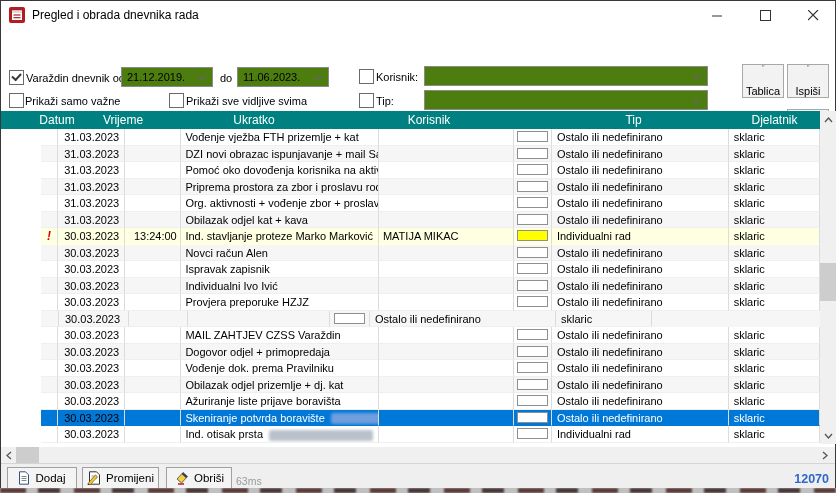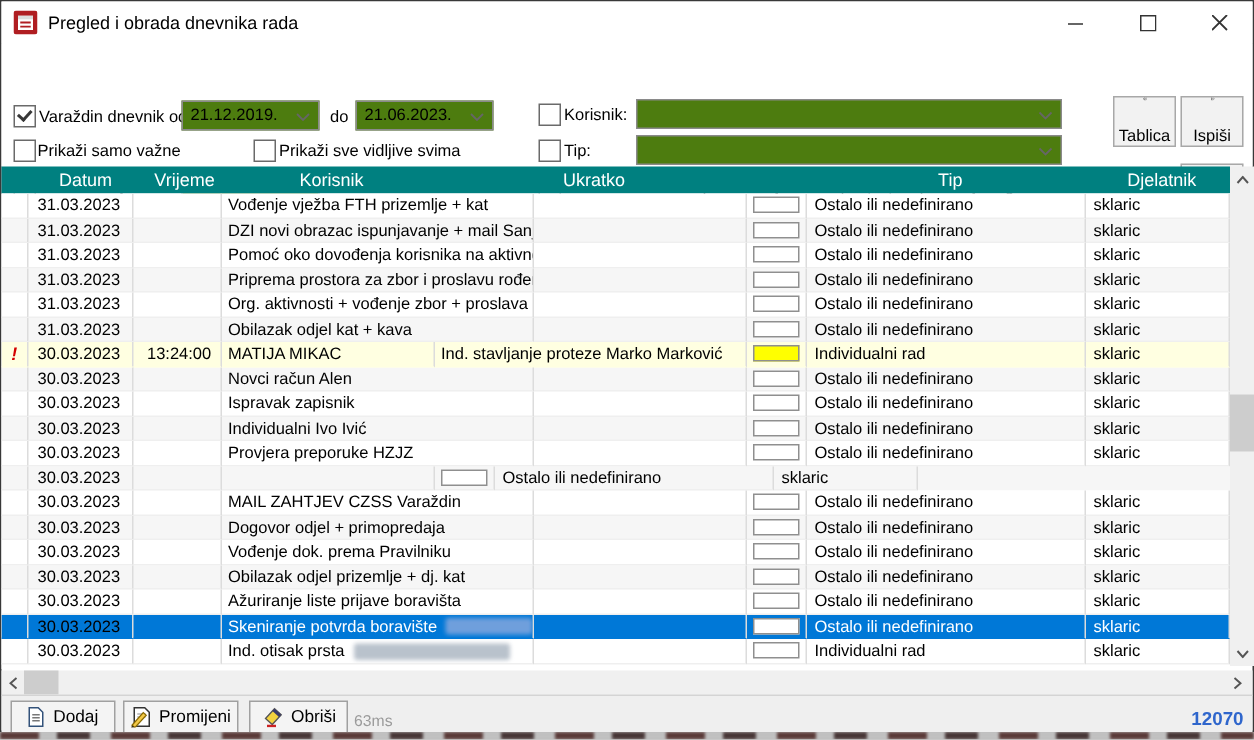--- a/index.html
+++ b/index.html
@@ -27,21 +27,21 @@
   .topbtn{position:absolute;border:1px solid #a8a8a8;background:#f2f2f2;box-sizing:border-box;
     display:flex;flex-direction:column;align-items:center;justify-content:center;gap:18px;font-size:11px;color:#000;text-align:center;}
   .smallbtn{position:absolute;border:1px solid #a8a8a8;background:#f2f2f2;box-sizing:border-box;
     display:flex;align-items:center;justify-content:center;font-size:11px;color:#000;}
 
   
   .thead{position:absolute;left:0;top:110px;width:819px;height:18px;background:#008080;display:flex;}
   .hcell{height:18px;line-height:18px;color:#fff;font-weight:normal;font-size:12px;text-align:center;
     overflow:hidden;white-space:nowrap;box-sizing:border-box;}
   .tbody{position:absolute;left:0;top:128px;width:819px;height:317px;background:#fff;overflow:hidden;}
-  .trow{display:flex;height:16.5px;line-height:16.5px;background:#fff;}
+  .trow{display:flex;height:16.5px;line-height:16.5px;background:#fff;margin-left:40px;}
   .trow.alt{background:#f6f6f6;}
   .trow.highlight{background:#ffffe1;}
   .trow.selected{background:#0078d7;}
   .trow.selected .cell span{color:#fff;}
   .trow.selected .cell.c1 span{color:#000;}
   .cell{box-sizing:border-box;border-right:1px solid #dcdcdc;border-bottom:1px solid #efefef;
     overflow:hidden;white-space:nowrap;font-size:11px;color:#000;}
   .trow.selected .cell{border-bottom-color:#0078d7;}
   .trow.highlight .cell{border-bottom-color:#ffffe1;}
   .c0{width:18px;text-align:center;}
@@ -121,21 +121,21 @@
       <span class="cb checked" style="left:8px;top:41px"></span>
       <span class="flabel" style="left:25px;top:43px">Varaždin dnevnik od</span>
       <div class="combo" style="left:120px;top:38px;width:92px">
         <span class="ctext">21.12.2019.</span>
         <svg class="chev" width="10" height="6">
             <polyline points="1,1 5,5 9,1" fill="none" stroke="#666" stroke-width="1.2"></polyline>
           </svg>
       </div>
       <span class="flabel" style="left:219px;top:43px">do</span>
       <div class="combo" style="left:236px;top:38px;width:92px">
-        <span class="ctext">21.06.2023.</span>
+        <span class="ctext">11.06.2023.</span>
         <svg class="chev" width="10" height="6">
             <polyline points="1,1 5,5 9,1" fill="none" stroke="#666" stroke-width="1.2"></polyline>
           </svg>
       </div>
       <span class="cb" style="left:358px;top:40px"></span>
       <span class="flabel" style="left:375px;top:42px">Korisnik:</span>
       <div class="combo" style="left:423px;top:37px;width:284px">
         <span class="ctext"></span>
         <svg class="chev" width="10" height="6">
             <polyline points="1,1 5,5 9,1" fill="none" stroke="#666" stroke-width="1.2"></polyline>
@@ -190,22 +190,22 @@
       </div>
       <div class="smallbtn" style="left:786px;top:80px;width:42px;height:19px">
         <span>Detalji</span>
       </div>
     </div>
 
     <div class="thead">
         <div class="hcell c0"></div>
         <div class="hcell c1">Datum</div>
         <div class="hcell c2">Vrijeme</div>
+        <div class="hcell c3">Ukratko</div>
         <div class="hcell c4">Korisnik</div>
-        <div class="hcell c3">Ukratko</div>
         <div class="hcell c5"></div>
         <div class="hcell c6">Tip</div>
         <div class="hcell c7">Djelatnik</div>
       </div>
     <div class="tbody">
         <div class="trow">
           <div class="cell c0"><span></span></div>
           <div class="cell c1"><span>31.03.2023</span></div>
           <div class="cell c2"><span></span></div>
           <div class="cell c3"><span>Vođenje vježba FTH prizemlje + kat</span></div>
@@ -273,22 +273,22 @@
           <div class="cell c5">
             <span class="swatch" style="background: rgb(255, 255, 255);"></span>
           </div>
           <div class="cell c6"><span>Ostalo ili nedefinirano</span></div>
           <div class="cell c7"><span>sklaric</span></div>
         </div>
         <div class="trow highlight">
           <div class="cell c0"><span>!</span></div>
           <div class="cell c1"><span>30.03.2023</span></div>
           <div class="cell c2"><span>13:24:00</span></div>
+          <div class="cell c3"><span>Ind. stavljanje proteze Marko Marković</span></div>
           <div class="cell c4"><span>MATIJA MIKAC</span></div>
-          <div class="cell c3"><span>Ind. stavljanje proteze Marko Marković</span></div>
           <div class="cell c5">
             <span class="swatch" style="background: rgb(255, 255, 0);"></span>
           </div>
           <div class="cell c6"><span>Individualni rad</span></div>
           <div class="cell c7"><span>sklaric</span></div>
         </div>
         <div class="trow alt">
           <div class="cell c0"><span></span></div>
           <div class="cell c1"><span>30.03.2023</span></div>
           <div class="cell c2"><span></span></div>

